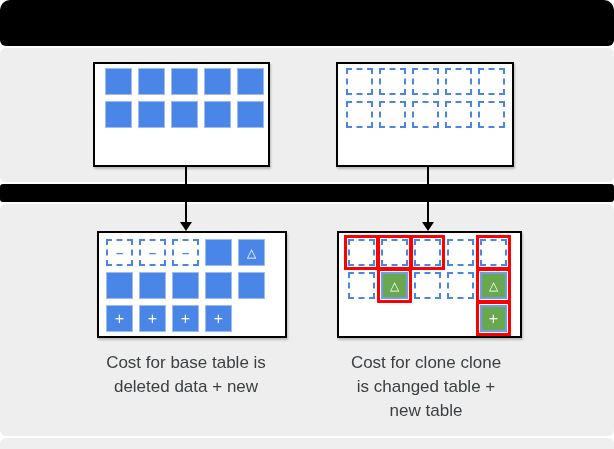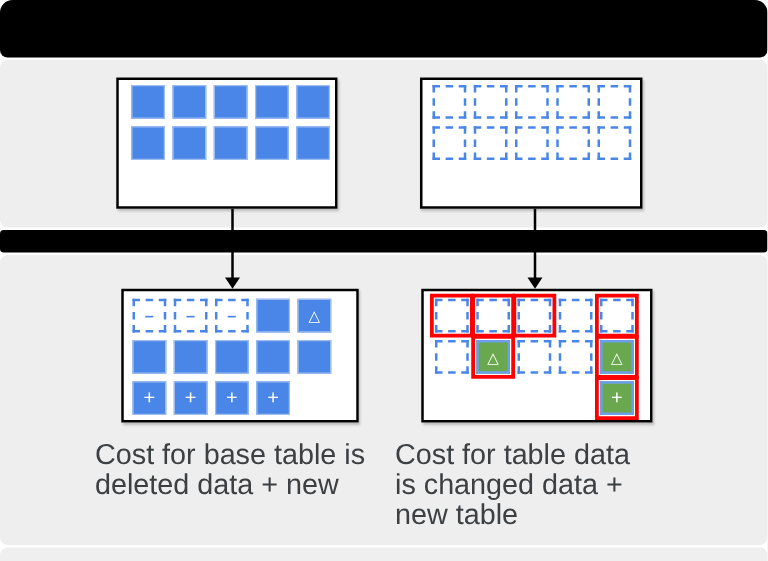--- a/index.html
+++ b/index.html
@@ -48,22 +48,22 @@
   .arrow-line{position:absolute;width:2px;background:#000;}
   #arrow-line-left {left:185px;top:167px;height:56px;}
   #arrow-line-right{left:427px;top:167px;height:56px;}
   .arrow-head{position:absolute;width:0;height:0;
     border-left:6px solid transparent;border-right:6px solid transparent;
     border-top:9px solid #000;}
   #arrow-head-left {left:180px;top:222px;}
   #arrow-head-right{left:422px;top:222px;}
 
   
-  .caption{position:absolute;top:351px;width:220px;
-    color:#3C4043;font-size:23px;line-height:24px;}
+  .caption{position:absolute;top:351px;width:220px;text-align:center;
+    color:#3C4043;font-size:17px;line-height:24px;}
   #caption-base {left:76px;}
   #caption-clone{left:316px;}
   .caption span{display:block;}
 </style>
 </head>
 <body>
 
 <div id="canvas">
 
   <div class="bar-top"></div>
@@ -158,18 +158,18 @@
   <div class="arrow-head" id="arrow-head-left"></div>
   <div class="arrow-line" id="arrow-line-right"></div>
   <div class="arrow-head" id="arrow-head-right"></div>
 
   <div class="caption" id="caption-base">
     <span>Cost for base table is</span>
     <span>deleted data + new</span>
   </div>
 
   <div class="caption" id="caption-clone">
-    <span>Cost for table data</span>
-    <span>is changed data +</span>
+    <span>Cost for clone clone</span>
+    <span>is changed table +</span>
     <span>new table</span>
   </div>
 
 </div>
 
 </body></html>

